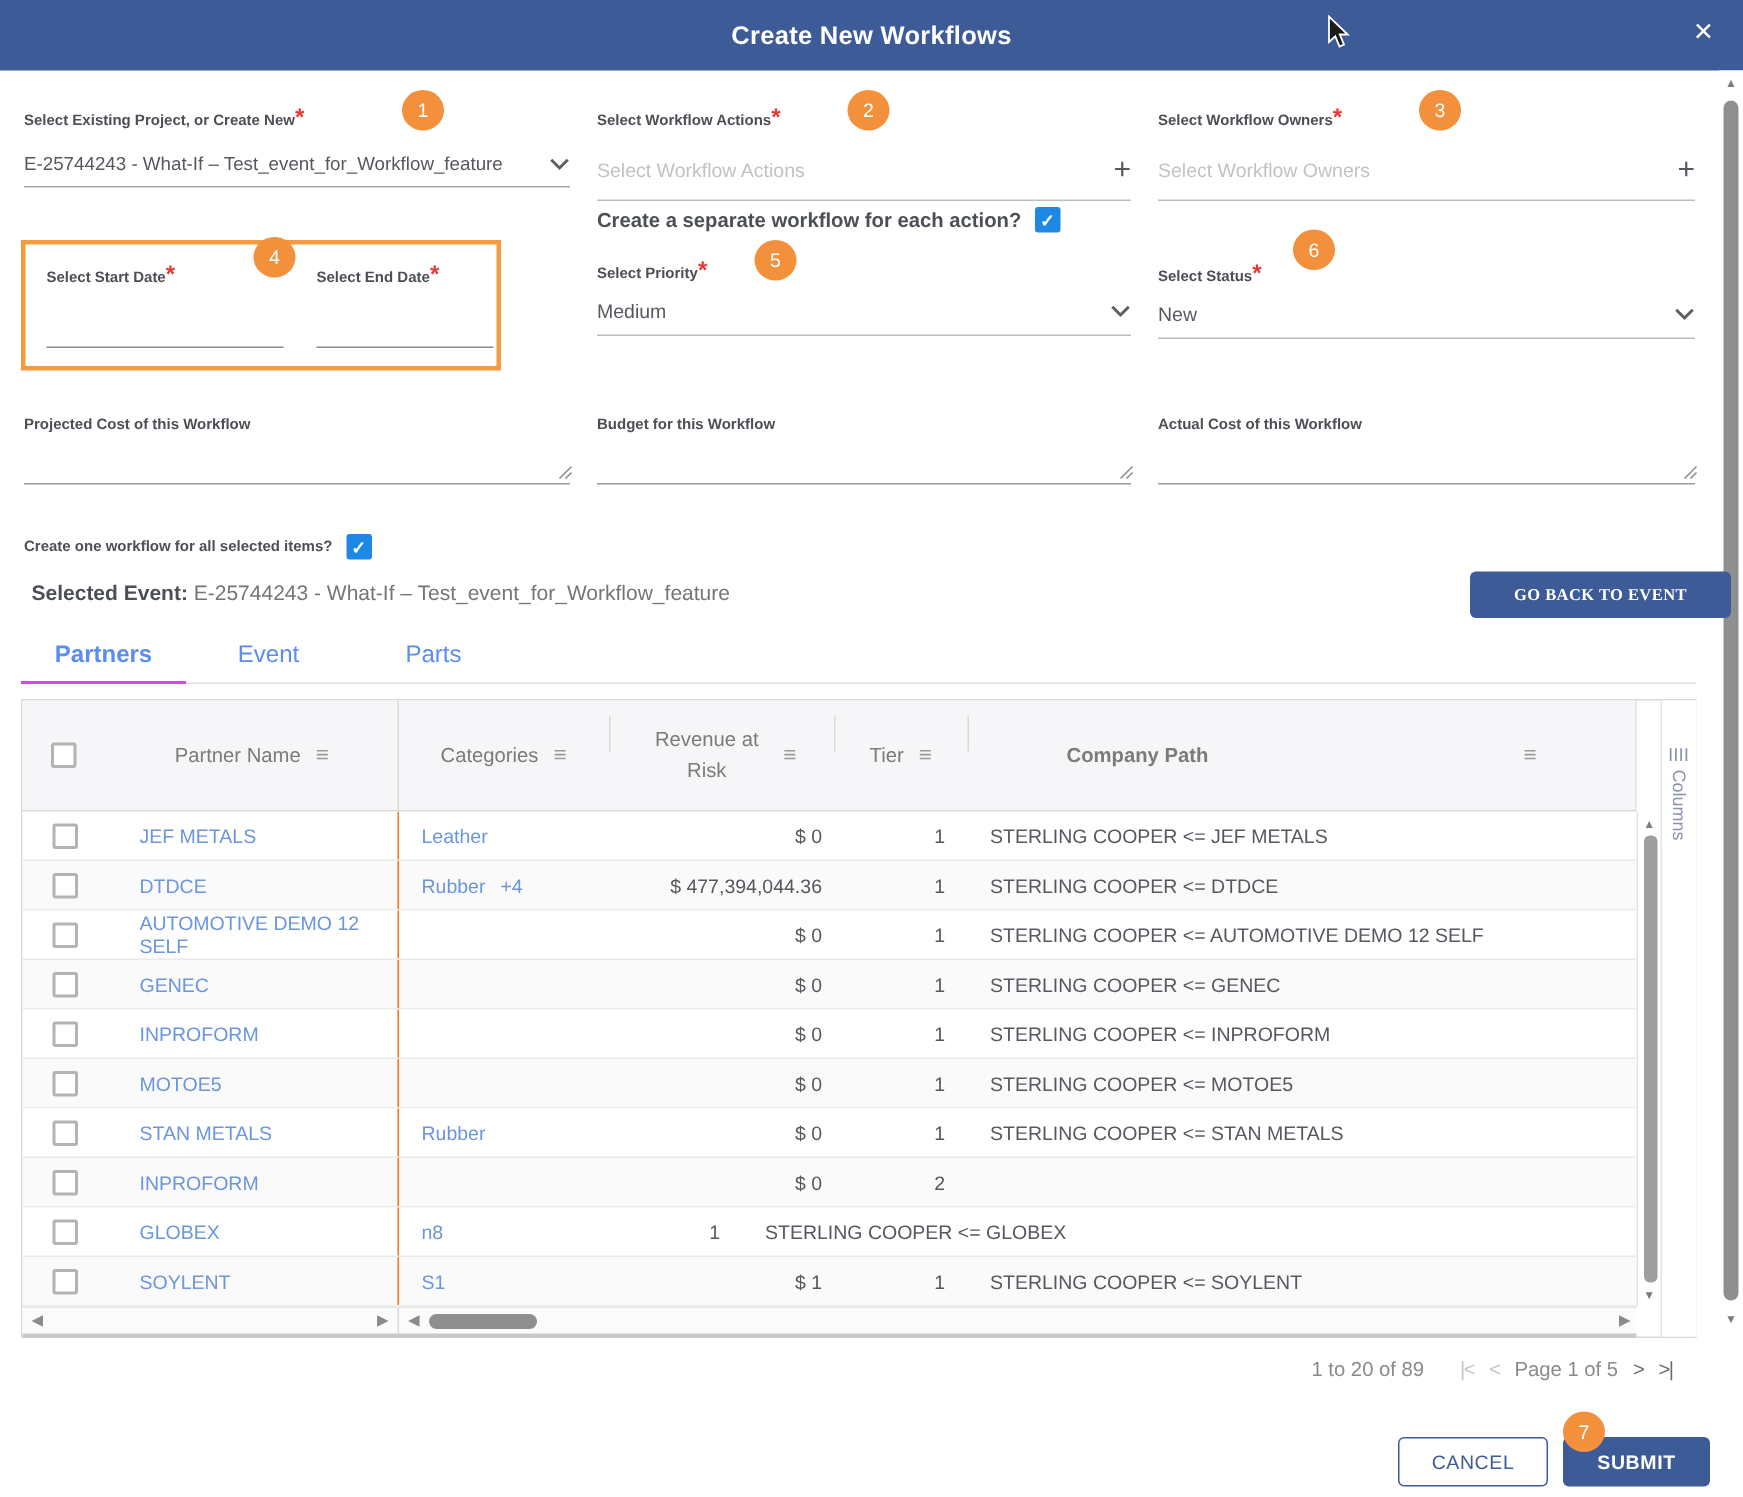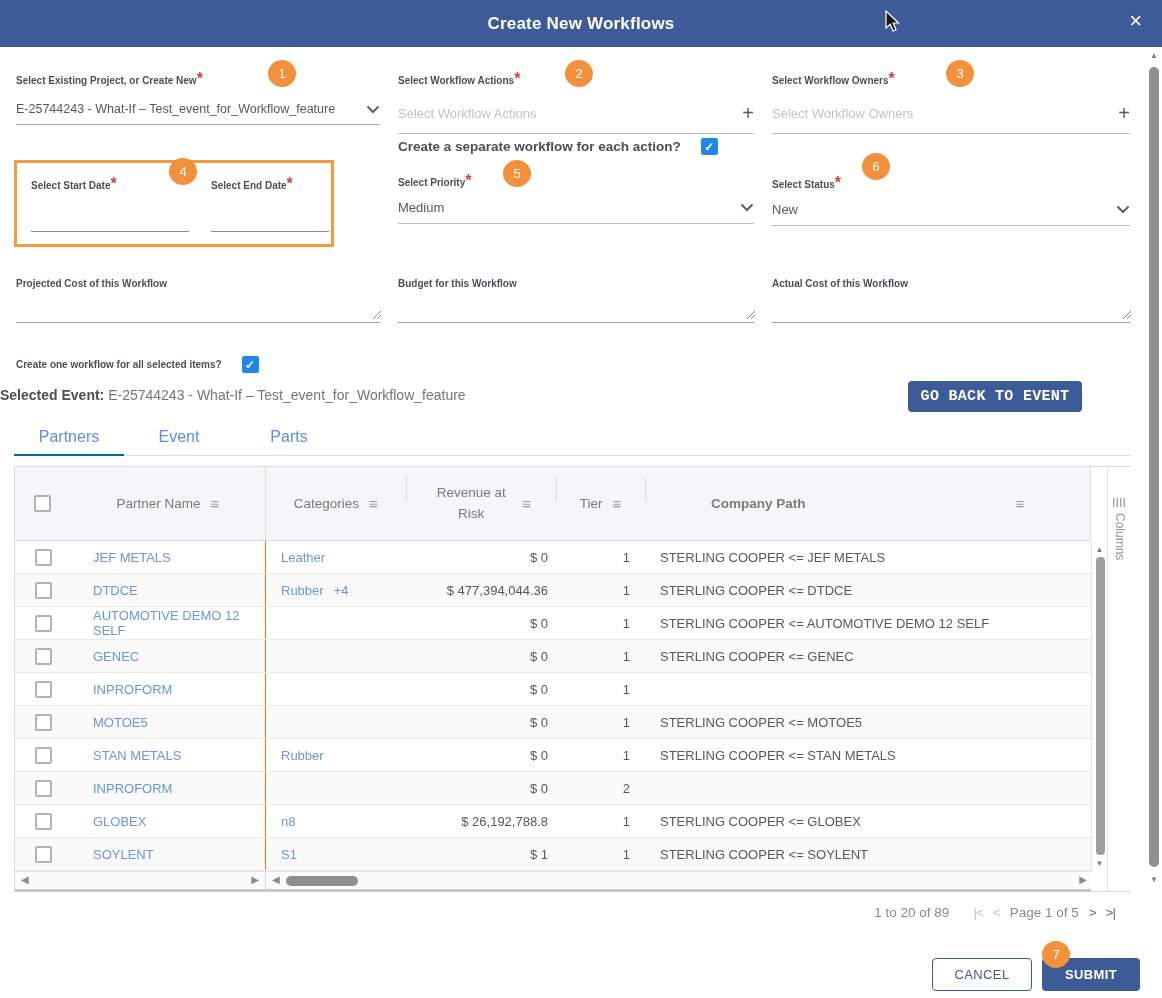--- a/index.html
+++ b/index.html
@@ -31,46 +31,46 @@
   .badge { position:absolute; width:28px; height:27px; border-radius:50%;
     background:#f2903b; color:#fff; font-size:13px; display:flex;
     align-items:center; justify-content:center; z-index:5; }
   .control-line { position:absolute; left:0; right:0; display:flex; align-items:center;
     border-bottom:1px solid #a9a9a9; padding-bottom:8px; }
   .control-value { font-size:12.5px; color:#55585e; flex:1; white-space:nowrap; overflow:hidden; }
   .placeholder { color:#c2c2c2; font-size:13px; flex:1; }
   .plus-icon { font-size:20px; color:#55585e; font-weight:400; cursor:pointer; }
   .chev { margin-left:8px; }
 
-  .check-row { display:flex; align-items:center; gap:20px; }
+  .check-row { display:flex; align-items:center; gap:9px; }
   .cb-checked { width:17px; height:17px; background:#1e88e5; border-radius:2px;
     color:#fff; font-size:12px; font-weight:700; display:flex; align-items:center; justify-content:center; }
 
   .date-box { position:absolute; left:14px; top:160px; width:320px; height:87px;
     border:3px solid #f39b3e; }
   .date-field { position:absolute; top:12px; }
   .date-underline { position:absolute; border-bottom:1px solid #8c8c8c; }
 
   .ta-line { position:absolute; left:0; right:0; border-bottom:1px solid #9e9e9e; height:1px; }
   .resize-handle { position:absolute; right:-2px; top:-12px; }
 
-  .go-back-btn { position:absolute; left:908px; top:381px; width:174px; height:31px;
-    background:#3d5b97; color:#fff; border:none; border-radius:4px; font-size:15px;
-    font-weight:700; font-family:Liberation Mono, monospace; letter-spacing:.3px; cursor:pointer; }
-
-  .selected-event { position:absolute; left:0; top:387px; font-size:14px; }
+  .go-back-btn { position:absolute; left:980px; top:381px; width:174px; height:31px;
+    background:#3d5b97; color:#fff; border:none; border-radius:4px; font-size:11px;
+    font-weight:700; font-family:Liberation Serif, serif; letter-spacing:.3px; cursor:pointer; }
+
+  .selected-event { position:absolute; left:21px; top:387px; font-size:14px; }
   .selected-event .ev-label { font-weight:700; color:#4c4f56; }
   .selected-event .ev-value { color:#757575; font-weight:400; }
 
   
   .tabs { position:absolute; left:14px; top:420px; width:1117px; height:36px;
     border-bottom:1px solid #e0e0e0; display:flex; }
   .tab { width:110px; text-align:center; font-size:16px; color:#5b8def;
     padding-top:8px; cursor:pointer; height:36px; }
-  .tab.active { border-bottom:2px solid #0369a1; }
+  .tab.active { border-bottom:2px solid #d946ef;font-weight:bold; }
 
   
   .grid { position:absolute; left:14px; top:466px; width:1117px; height:426px;
     border:1px solid #d9d9d9; background:#fff; }
   .thead { position:absolute; left:0; top:0; width:1076px; height:74px;
     background:#f6f6f8; border-bottom:1px solid #d9d9d9; border-right:1px solid #e3e3e3;
     display:flex; align-items:center; color:#7b7b7b; font-size:13.5px; }
   .th { display:flex; align-items:center; justify-content:center; gap:10px; height:100%; }
   .th-sep { background-image:linear-gradient(#d9d9d9,#d9d9d9); background-size:1px 24px;
     background-position:left 10px; background-repeat:no-repeat; }
@@ -344,20 +344,21 @@
         <div class="td td-path">STERLING COOPER &lt;= GENEC</div>
       </div>
       <div class="tr">
         <div class="td td-cb">
           <span class="cbx"></span>
         </div>
         <div class="td td-name">INPROFORM</div>
         <div class="td td-cat"></div>
         <div class="td td-rev">$ 0</div>
         <div class="td td-tier">1</div>
+        <div class="td td-path">STERLING COOPER &lt;= INPROFORM</div>
       </div>
       <div class="tr alt">
         <div class="td td-cb">
           <span class="cbx"></span>
         </div>
         <div class="td td-name">MOTOE5</div>
         <div class="td td-cat"></div>
         <div class="td td-rev">$ 0</div>
         <div class="td td-tier">1</div>
         <div class="td td-path">STERLING COOPER &lt;= MOTOE5</div>
@@ -384,21 +385,20 @@
         <div class="td td-tier">2</div>
       </div>
       <div class="tr">
         <div class="td td-cb">
           <span class="cbx"></span>
         </div>
         <div class="td td-name">GLOBEX</div>
         <div class="td td-cat">
           <span class="cat-link">n8</span>
         </div>
-        <div class="td td-rev">$ 26,192,788.8</div>
         <div class="td td-tier">1</div>
         <div class="td td-path">STERLING COOPER &lt;= GLOBEX</div>
       </div>
       <div class="tr alt">
         <div class="td td-cb">
           <span class="cbx"></span>
         </div>
         <div class="td td-name">SOYLENT</div>
         <div class="td td-cat">
           <span class="cat-link">S1</span>

